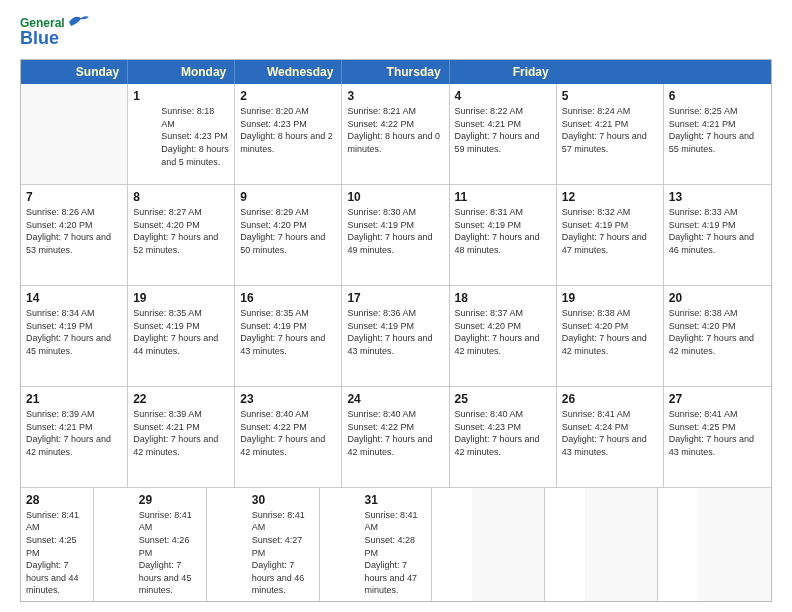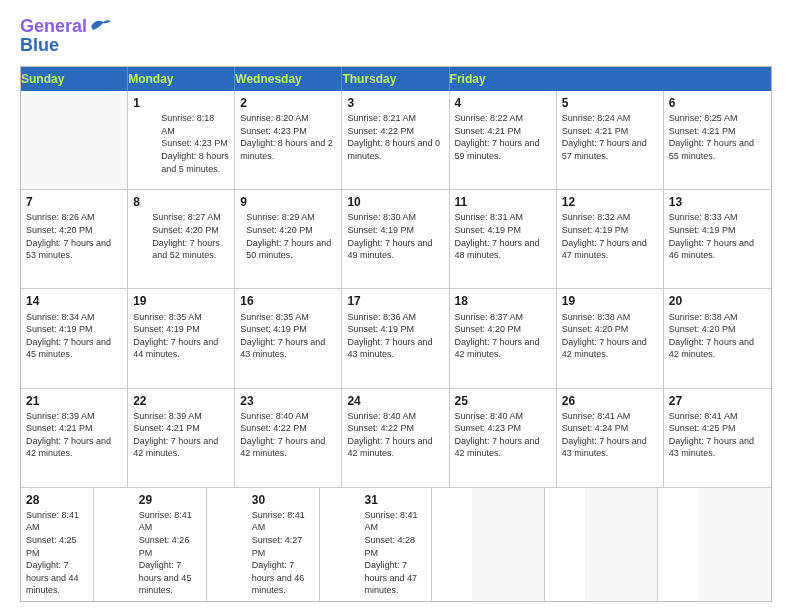--- a/index.html
+++ b/index.html
@@ -49,26 +49,26 @@
       flex: 1;
       display: flex;
       flex-direction: column;
     }
     .cal-header {
       display: grid;
       grid-template-columns: repeat(7, 1fr);
       background: #2a6bbd;
     }
     .cal-header-cell {
-      color: #bef264;
+      color: #fef9c3;
       font-weight: bold;
       font-size: 12px;
-      padding: 5px 0;
+      padding: 5px 8px;
       border-right: 1px solid #5a8fd0;
-      text-align: left;
+      text-align: right;
     }
     .cal-header-cell:last-child { border-right: none; }
     .cal-body {
       display: flex;
       flex-direction: column;
       flex: 1;
     }
     .cal-row {
       display: grid;
       grid-template-columns: repeat(7, 1fr);
@@ -102,21 +102,21 @@
       border: 1px solid #bbb;
     }
   </style>
 </head>
 <body>
 
 <div class="page">
   <div class="header">
     <div class="logo">
       <div class="logo-row">
-        <span style="font-size:18px;font-weight:bold;color:#8b5cf6;">General</span>
+        <span style="font-size:12px;font-weight:bold;color:#15803d;">General</span>
         <svg width="22" height="16" viewBox="0 0 22 16" style="margin-left:2px;margin-top:-2px;">
           <path d="M2,8 Q8,0 14,4 Q18,1 22,3 Q18,6 14,5 Q10,10 4,12 Z" fill="#2a6bbd"></path>
         </svg>
       </div>
       <div style="font-size:18px;font-weight:bold;color:#2a6bbd;margin-top:-2px;">Blue</div>
     </div>
     <div class="title-section">
       <div class="month-title"></div>
       <div class="location"></div>
     </div>
@@ -172,27 +172,27 @@
         </div>
         <div class="cal-row">
           <div class="cal-cell">
             <div class="day-num">7</div>
             <div class="cell-info" style="white-space: pre-line;">Sunrise: 8:26 AM
 Sunset: 4:20 PM
 Daylight: 7 hours and 53 minutes.</div>
           </div>
           <div class="cal-cell">
             <div class="day-num">8</div>
-            <div class="cell-info" style="white-space: pre-line; margin-left: 19px;">Sunrise: 8:27 AM
+            <div class="cell-info" style="white-space: pre-line;">Sunrise: 8:27 AM
 Sunset: 4:20 PM
 Daylight: 7 hours and 52 minutes.</div>
           </div>
           <div class="cal-cell">
             <div class="day-num">9</div>
-            <div class="cell-info" style="white-space: pre-line; margin-left: 6px;">Sunrise: 8:29 AM
+            <div class="cell-info" style="white-space: pre-line;">Sunrise: 8:29 AM
 Sunset: 4:20 PM
 Daylight: 7 hours and 50 minutes.</div>
           </div>
           <div class="cal-cell">
             <div class="day-num">10</div>
             <div class="cell-info" style="white-space: pre-line;">Sunrise: 8:30 AM
 Sunset: 4:19 PM
 Daylight: 7 hours and 49 minutes.</div>
           </div>
           <div class="cal-cell">

